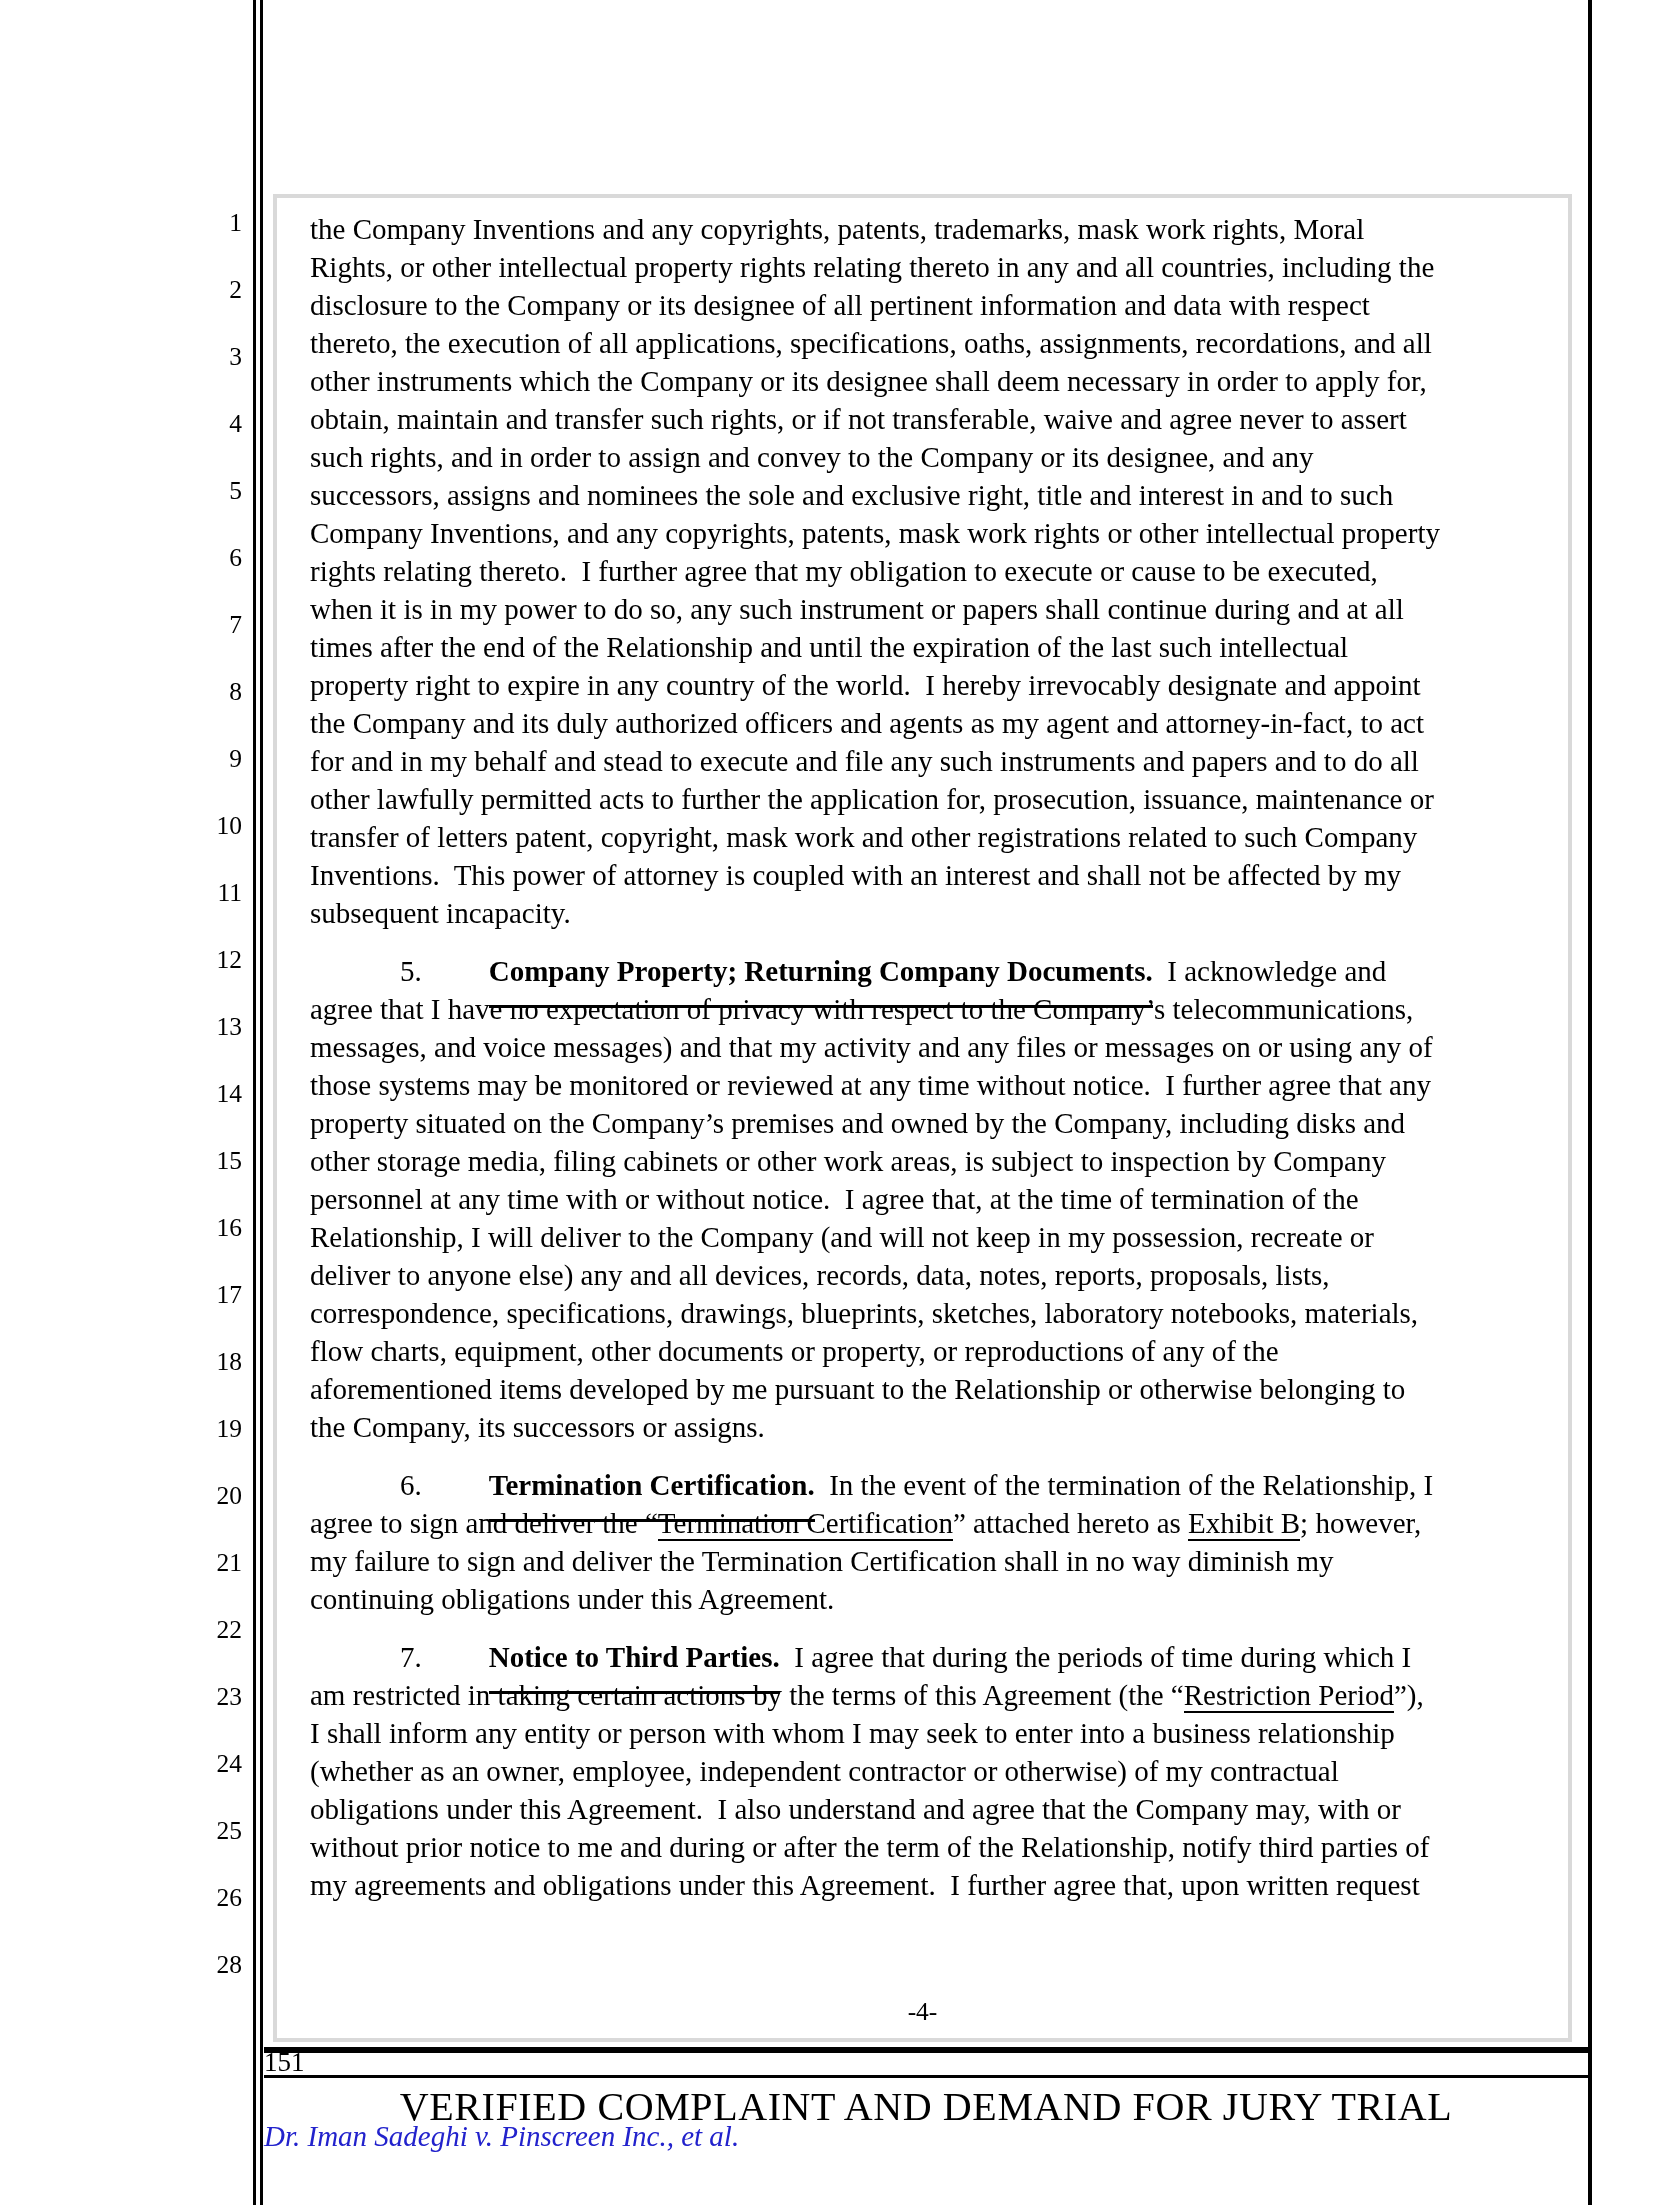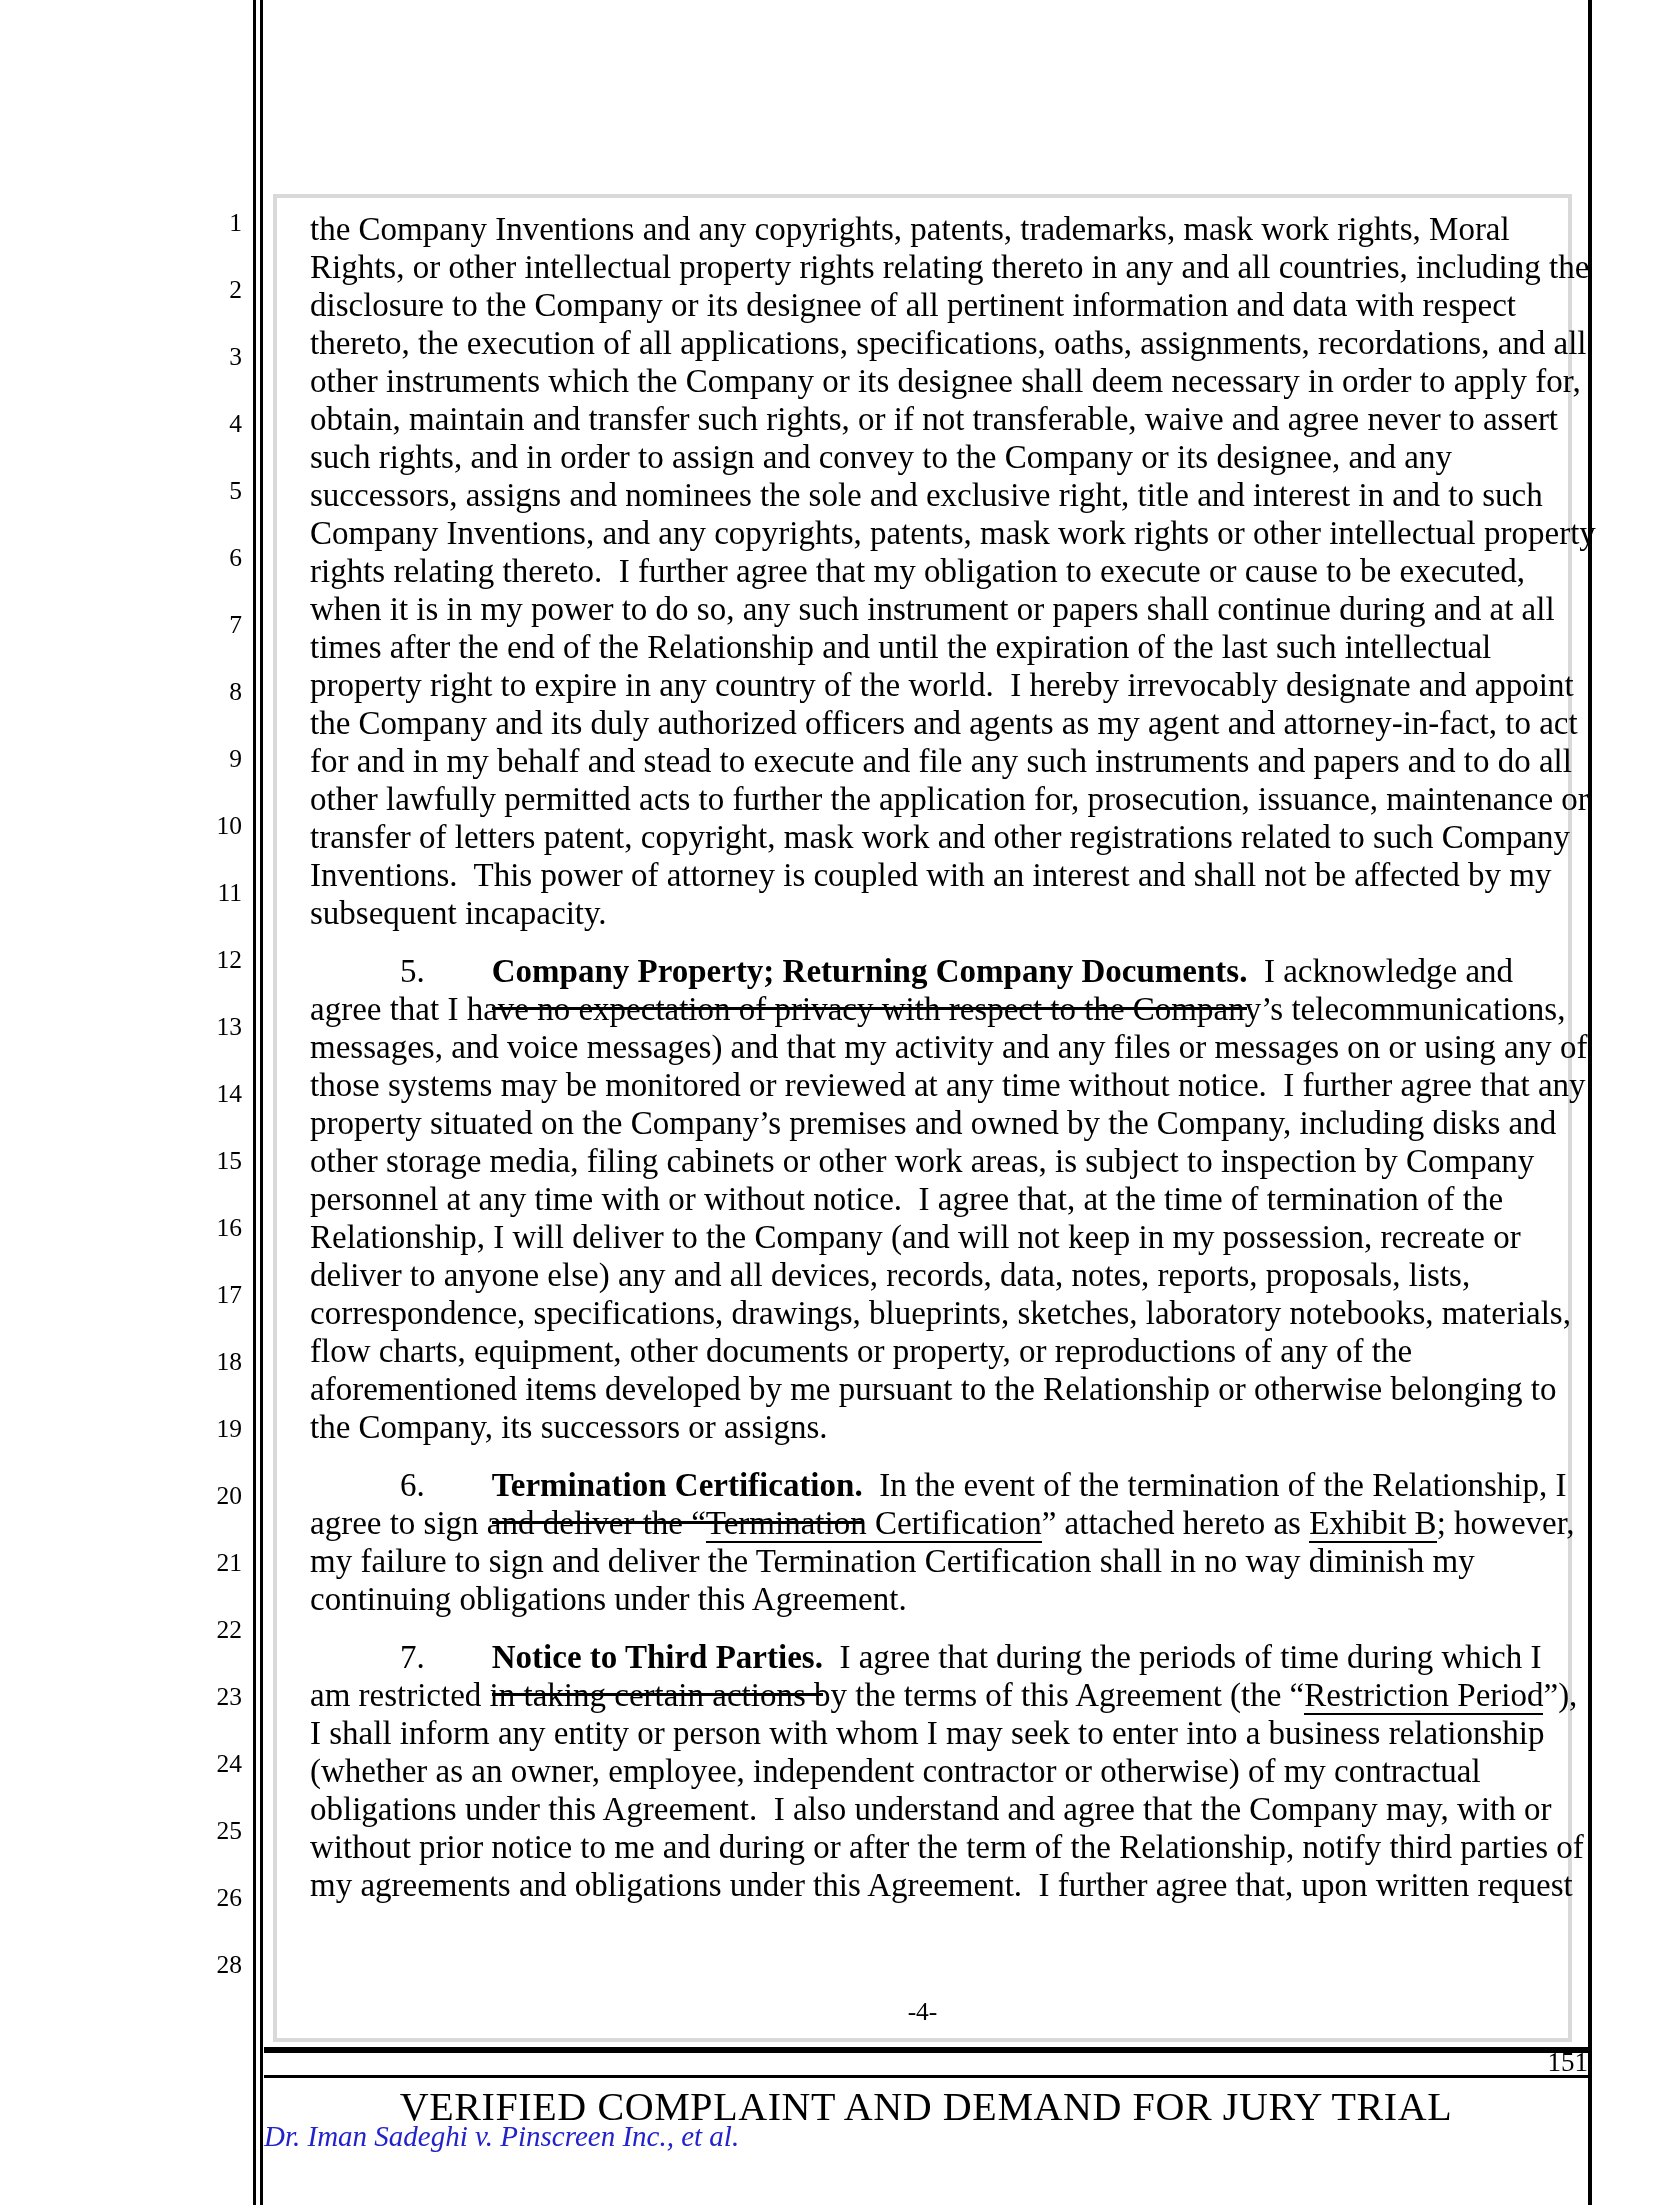--- a/index.html
+++ b/index.html
@@ -25,35 +25,35 @@
     text-align:right;font-size:25.5px;
   }
   #line-number-column .ln{height:67px;line-height:67px;}
   
   .doc-box{
     position:absolute;left:273px;top:194px;width:1299px;height:1848px;
     border:4.9px solid #d9d9d9;background:#fff;box-sizing:border-box;
   }
   .doc-text{
     position:absolute;left:33px;top:12px;right:30px;
-    font-size:33px;line-height:38px;
+    font-size:29px;line-height:38px;
   }
   .para + .para{margin-top:20px;}
   .line{white-space:pre;}
   .seg-num{margin-left:90px;margin-right:67px;}
   .seg-bu{font-weight:bold;border-bottom:3.6px solid #000;padding-bottom:18px;}
   .seg-u{border-bottom:2.4px solid #000;}
   .page-num{
     position:absolute;left:0;width:100%;top:1799px;text-align:center;
     font-size:25.5px;
   }
   
   .footer-rule-thick{position:absolute;left:264px;top:2047px;width:1324px;height:6px;background:#000;z-index:3;}
   .stamp{
-    position:absolute;left:264px;top:2048px;width:1324px;text-align:right;
+    position:absolute;left:264px;top:2048px;width:1324px;text-align:left;
     font-size:27px;line-height:28px;z-index:2;
   }
   .footer-rule-thin{position:absolute;left:264px;top:2075px;width:1324px;height:3px;background:#000;}
   .footer-title{
     position:absolute;left:264px;top:2083px;width:1324px;text-align:center;
     font-size:40px;letter-spacing:0.6px;
   }
   .footer-caption{
     position:absolute;left:264px;top:2120px;width:1324px;
     font-size:29px;font-style:italic;

